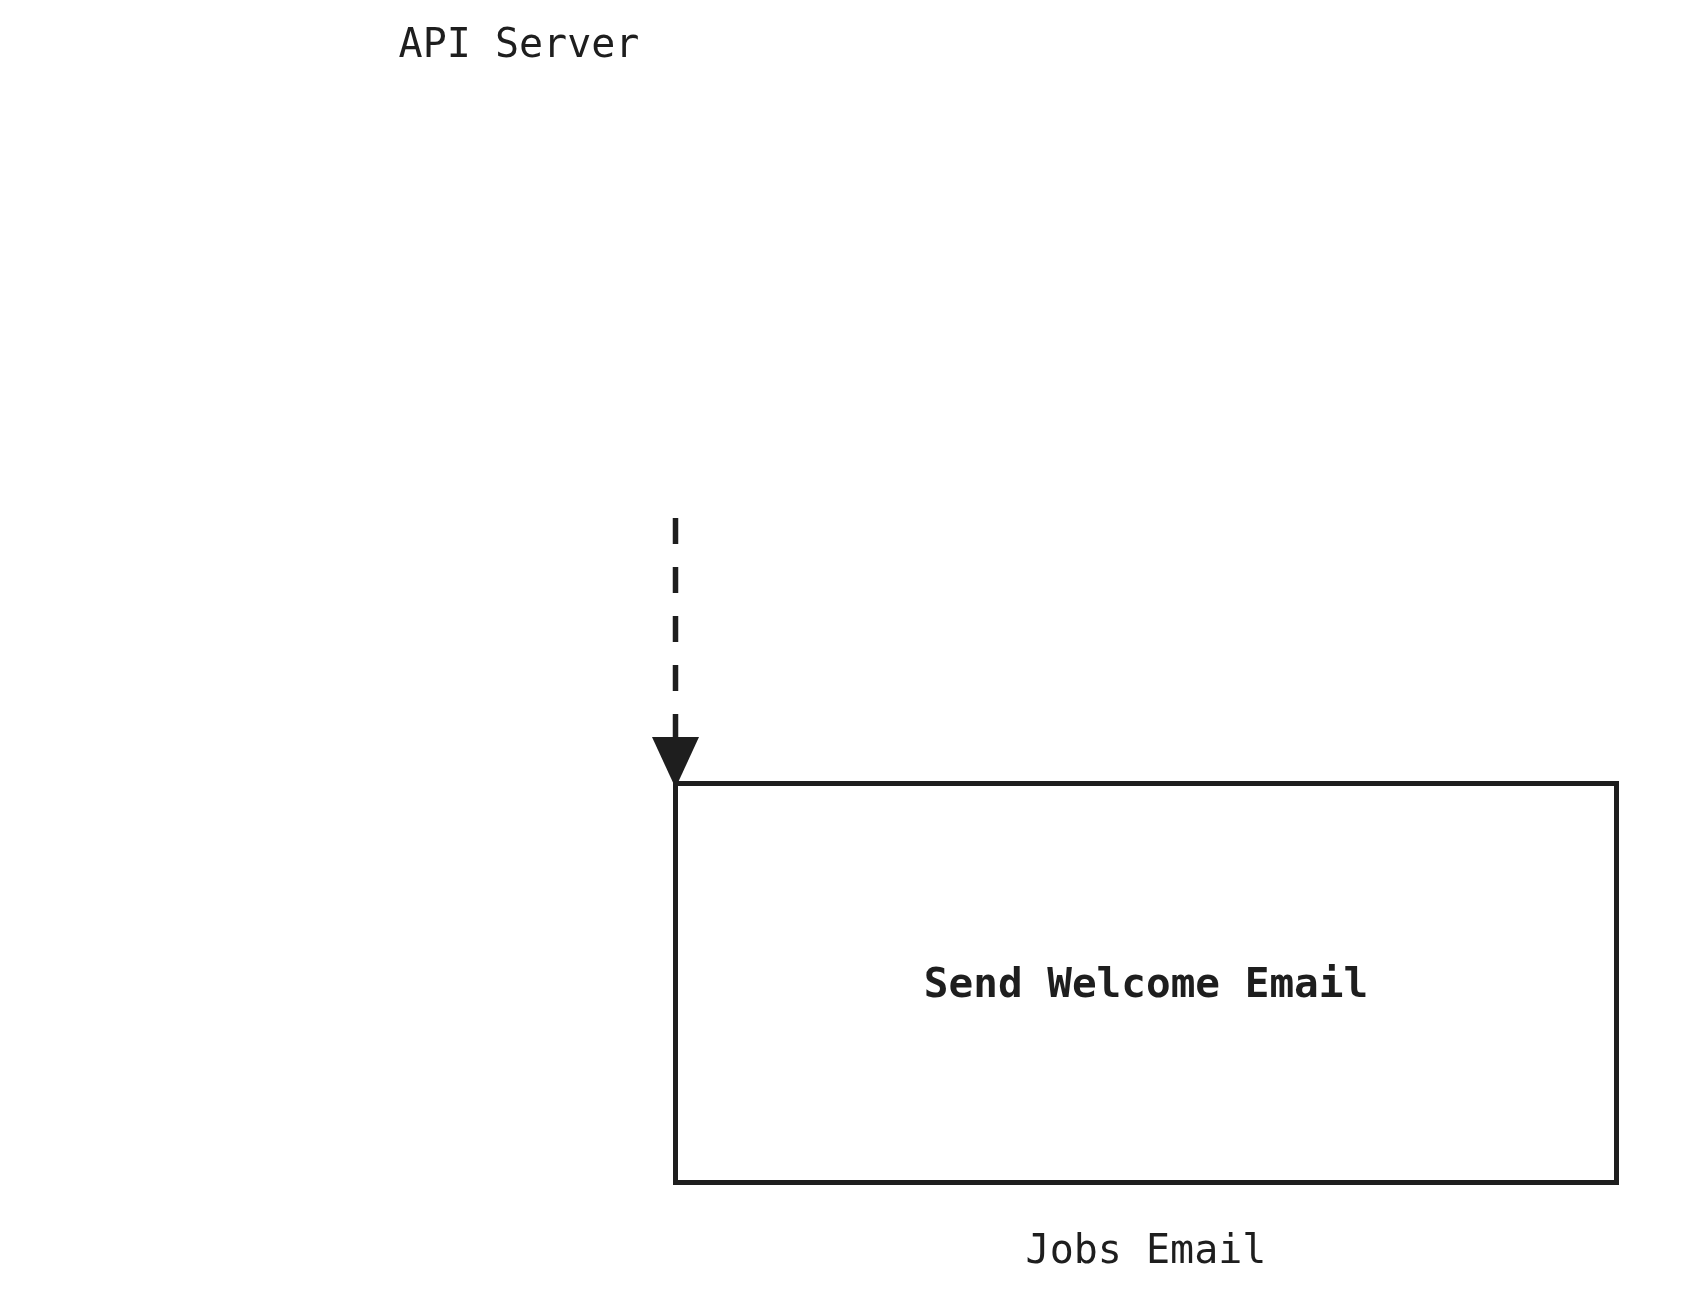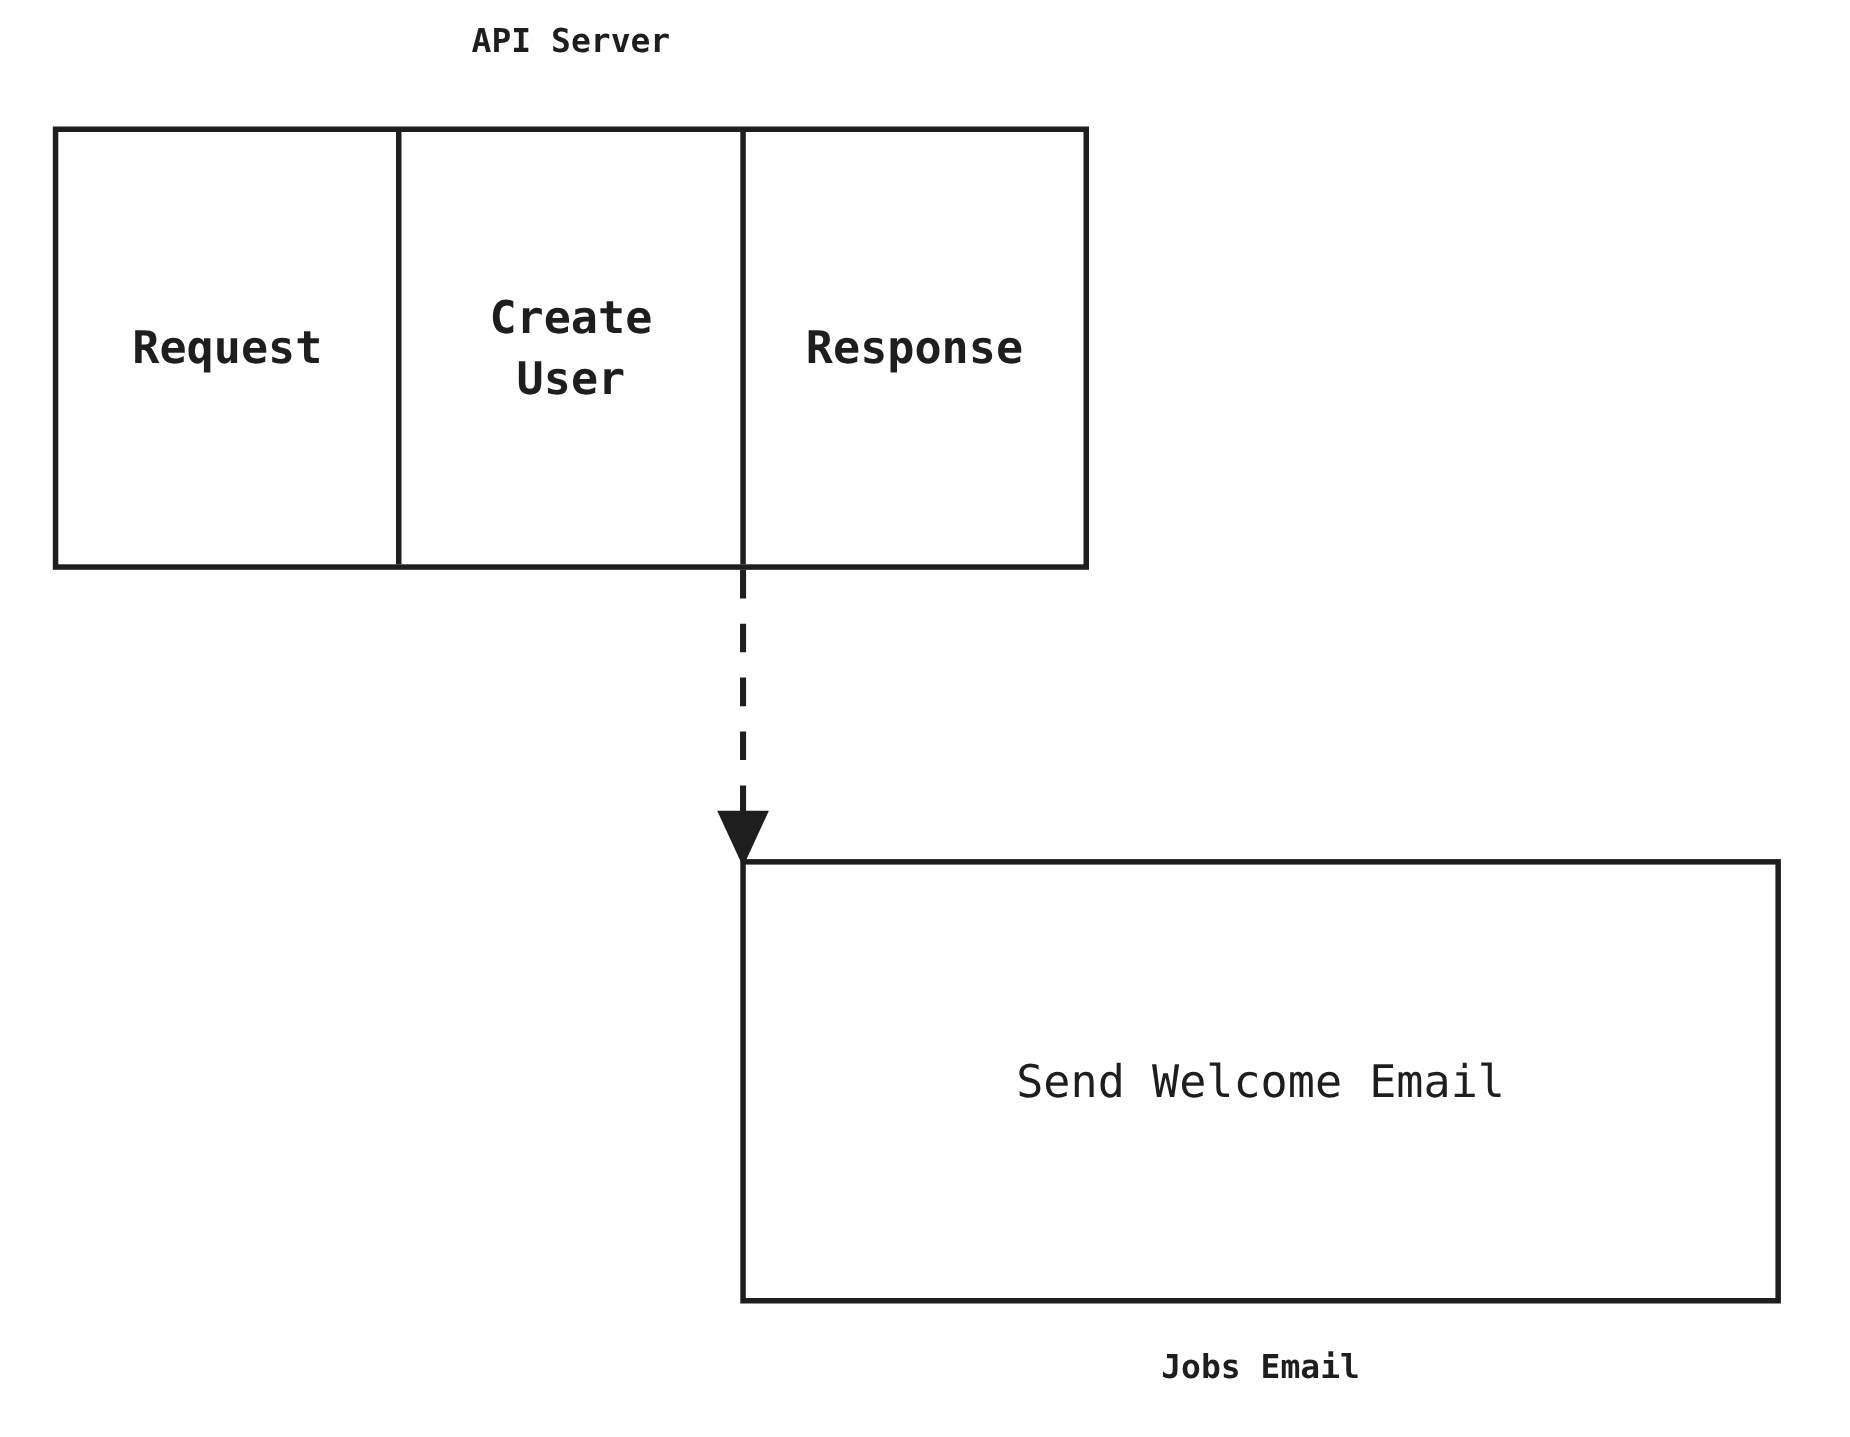--- a/index.html
+++ b/index.html
@@ -11,22 +11,22 @@
     position: relative;
     width: 1682px;
     height: 1306px;
     overflow: hidden;
     background: var(--bg, #ffffff);
     color: var(--stroke, #1e1e1e);
     font-family: "DejaVu Sans Mono", "Liberation Mono", monospace;
   }
   .group-title {
     position: absolute;
-    font-size: 30px;
-    font-weight: 700;
+    font-size: 40px;
+    font-weight: 400;
     text-align: center;
     white-space: nowrap;
   }
   .api-title {
     left: 48px;
     top: 20px;
     width: 942px;
   }
   .jobs-title {
     left: 673px;
@@ -66,51 +66,40 @@
     width: 946px;
     height: 404px;
     border: 5px solid currentColor;
     box-sizing: border-box;
     display: flex;
     align-items: center;
     justify-content: center;
   }
   .worker-label {
     font-size: 41px;
-    font-weight: 400;
+    font-weight: 700;
     text-align: center;
     white-space: nowrap;
   }
   .connector-svg {
     position: absolute;
     left: 0;
     top: 0;
     width: 1682px;
     height: 1306px;
     pointer-events: none;
   }
 </style>
 </head>
 <body>
 
 <div class="canvas" style="--stroke: #1e1e1e; --bg: #ffffff;">
 
   <div class="group-title api-title">API Server</div>
 
-  <div class="steps-row">
-    <div class="step-cell">
-      <span class="step-label">Request</span>
-    </div>
-    <div class="step-cell">
-      <span class="step-label">Create User</span>
-    </div>
-    <div class="step-cell">
-      <span class="step-label">Response</span>
-    </div>
-  </div>
 
   <svg class="connector-svg" viewBox="0 0 1682 1306" xmlns="http://www.w3.org/2000/svg">
     <line x1="675.5" y1="518" x2="675.5" y2="740" stroke="currentColor" stroke-width="5.5" stroke-dasharray="26 23"></line>
     <polygon points="652,737 699,737 675.5,788" fill="currentColor"></polygon>
   </svg>
 
   <div class="worker-box">
     <span class="worker-label">Send Welcome Email</span>
   </div>
 

